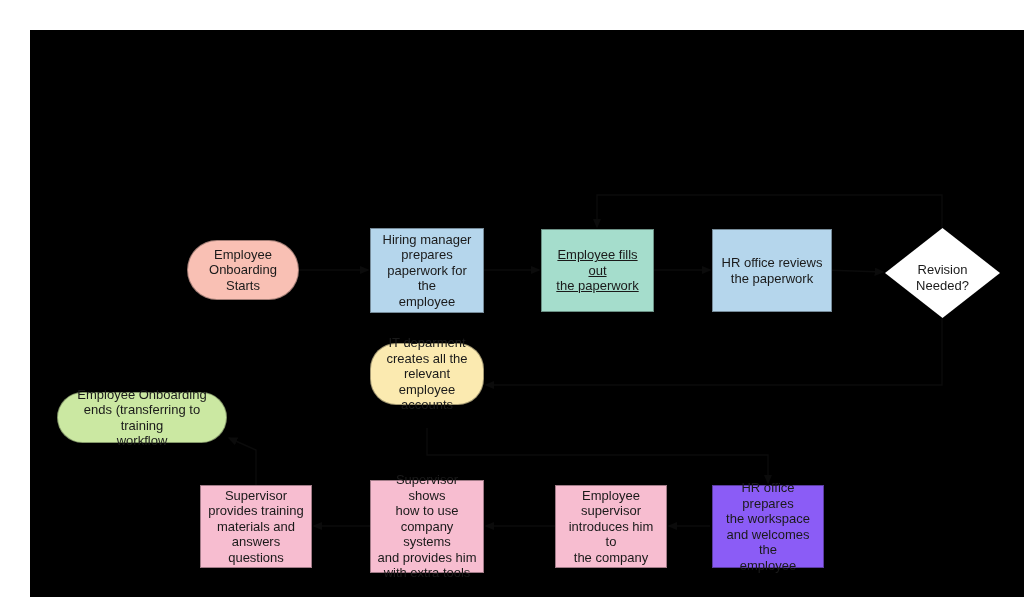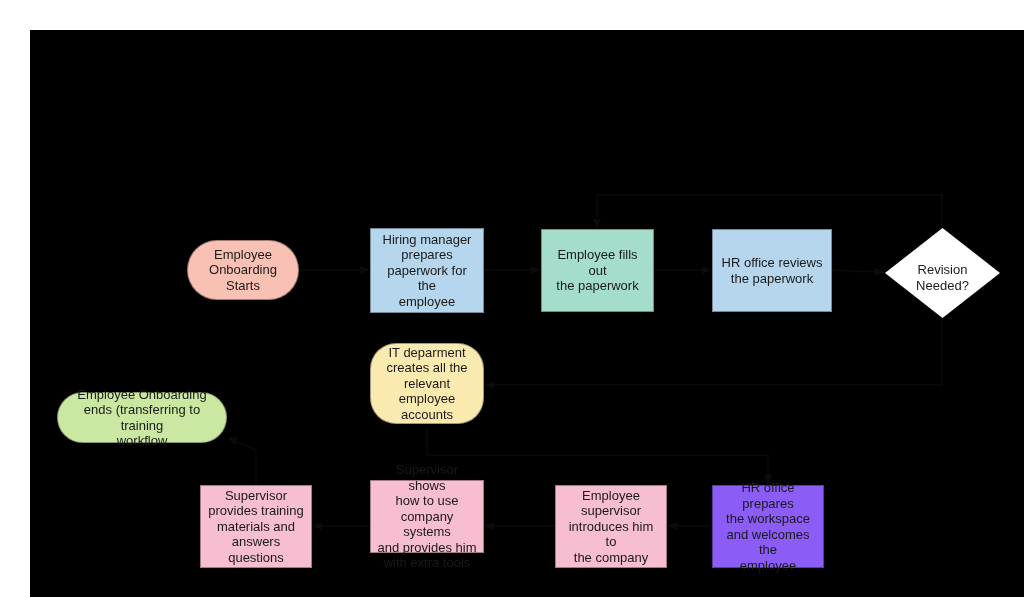--- a/index.html
+++ b/index.html
@@ -108,57 +108,57 @@
 Onboarding Starts</span>
   </div>
 
   <div class="node shape-process" style="left:340px; top:198px; width:114px; height:85px; background:#b5d6ec;">
     <span class="label">Hiring manager
 prepares
 paperwork for the
 employee</span>
   </div>
 
-  <div class="node shape-process" style="left:511px; top:199px; width:113px; height:83px; background:#a5ddcc;">
+  <div class="node shape-process" style="left:511px; top:199px; width:113px; height:83px; background:#a5ddcc;text-decoration:underline;">
     <span class="label">Employee fills out
 the paperwork</span>
   </div>
 
   <div class="node shape-process" style="left:682px; top:199px; width:120px; height:83px; background:#b5d6ec;">
     <span class="label">HR office reviews
 the paperwork</span>
   </div>
 
   <div class="node shape-decision" style="left:855px; top:198px; width:115px; height:90px;">
     <span class="diamond-fill"></span>
     <span class="label">Revision
 Needed?</span>
   </div>
 
-  <div class="node shape-process" style="left:340px; top:313px; width:114px; height:81px; background:#fbeab0;border-radius:26px;">
+  <div class="node shape-process" style="left:340px; top:313px; width:114px; height:62px; background:#fbeab0;border-radius:26px;">
     <span class="label">IT deparment
 creates all the
 relevant employee
 accounts</span>
   </div>
 
   <div class="node shape-terminator" style="left:27px; top:362px; width:170px; height:51px; background:#cbe8a2;">
     <span class="label">Employee Onboarding
 ends (transferring to training
 workflow</span>
   </div>
 
   <div class="node shape-process" style="left:170px; top:455px; width:112px; height:83px; background:#f7bdd0;">
     <span class="label">Supervisor
 provides training
 materials and
 answers questions</span>
   </div>
 
-  <div class="node shape-process" style="left:340px; top:450px; width:114px; height:73px; background:#f7bdd0;">
+  <div class="node shape-process" style="left:340px; top:450px; width:114px; height:93px; background:#f7bdd0;">
     <span class="label">Supervisor shows
 how to use
 company systems
 and provides him
 with extra tools</span>
   </div>
 
   <div class="node shape-process" style="left:525px; top:455px; width:112px; height:83px; background:#f7bdd0;">
     <span class="label">Employee
 supervisor

